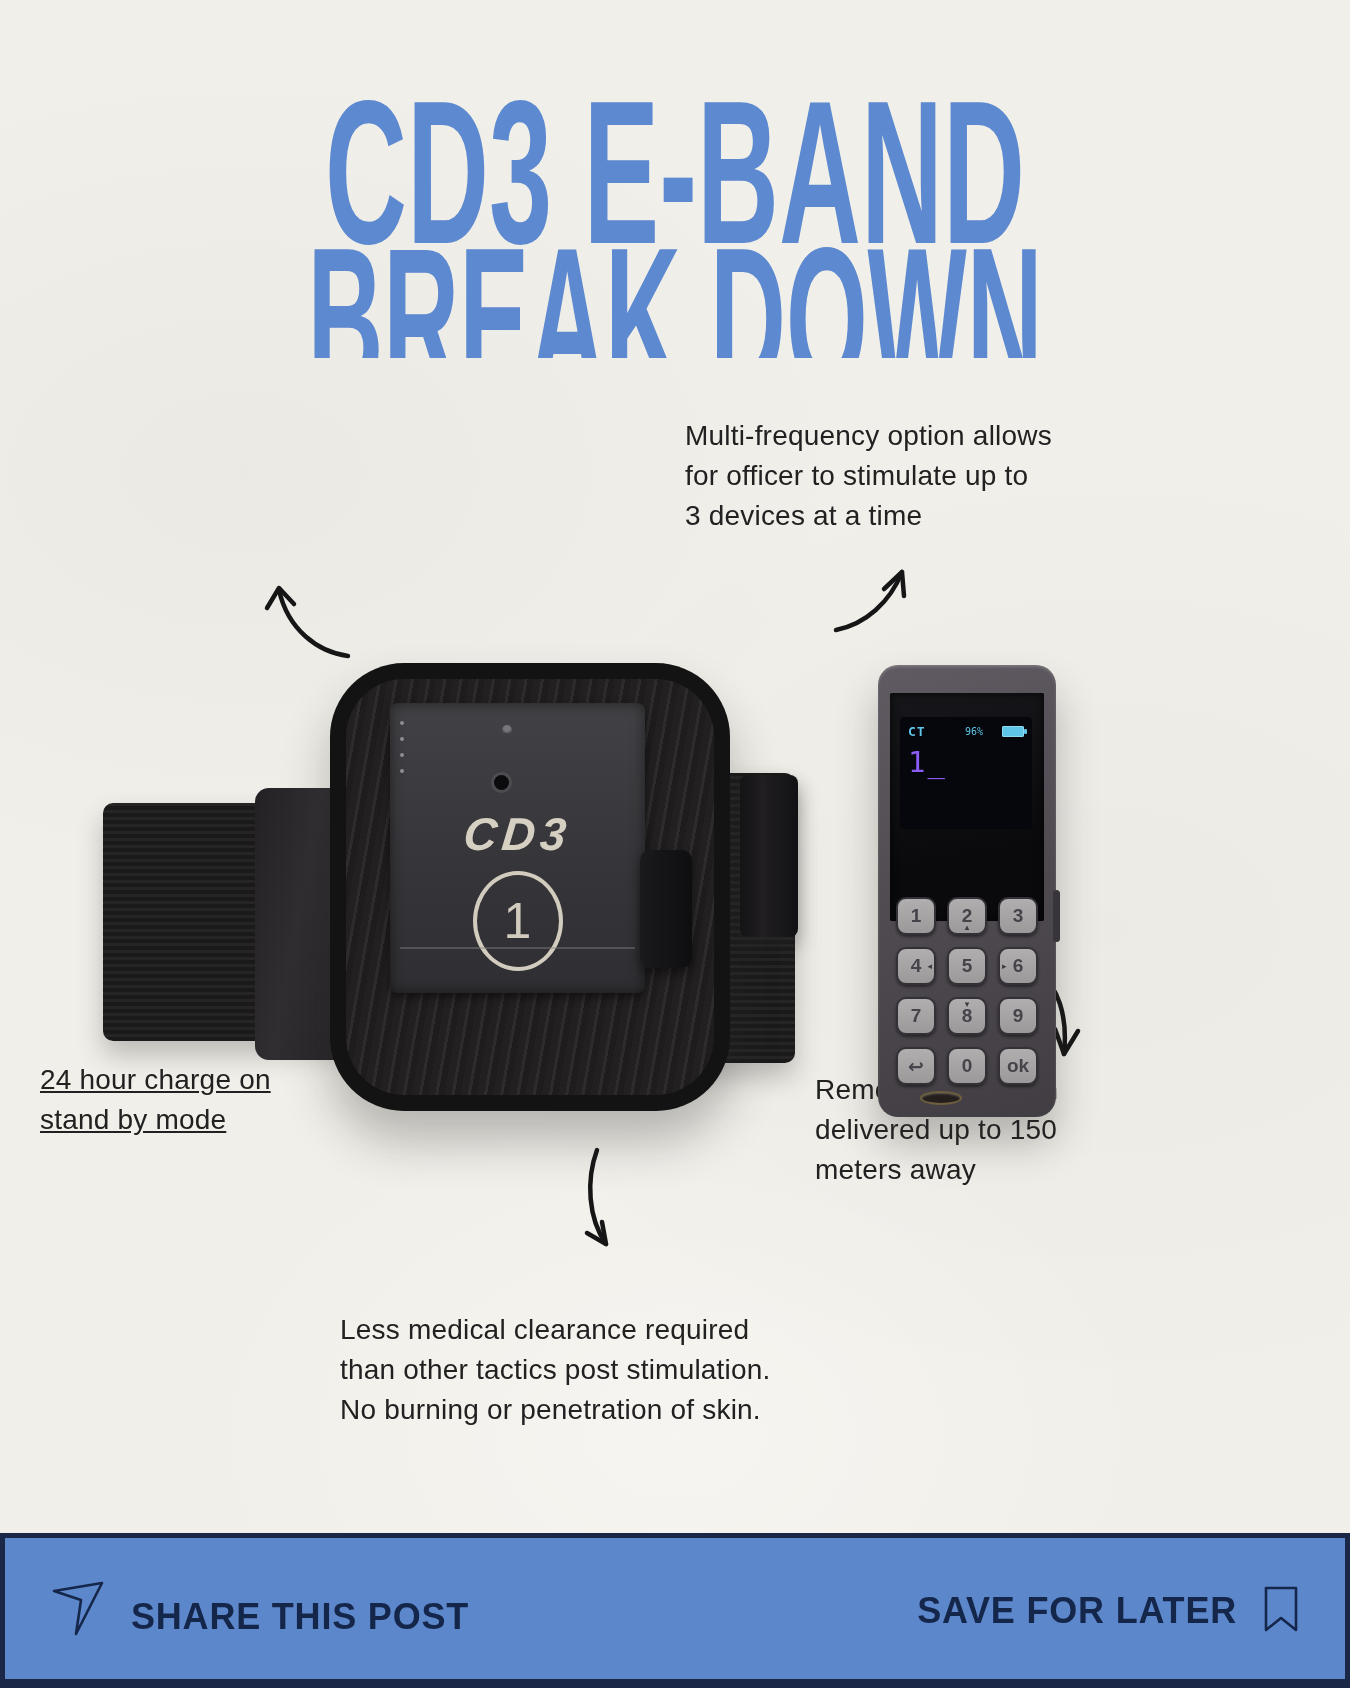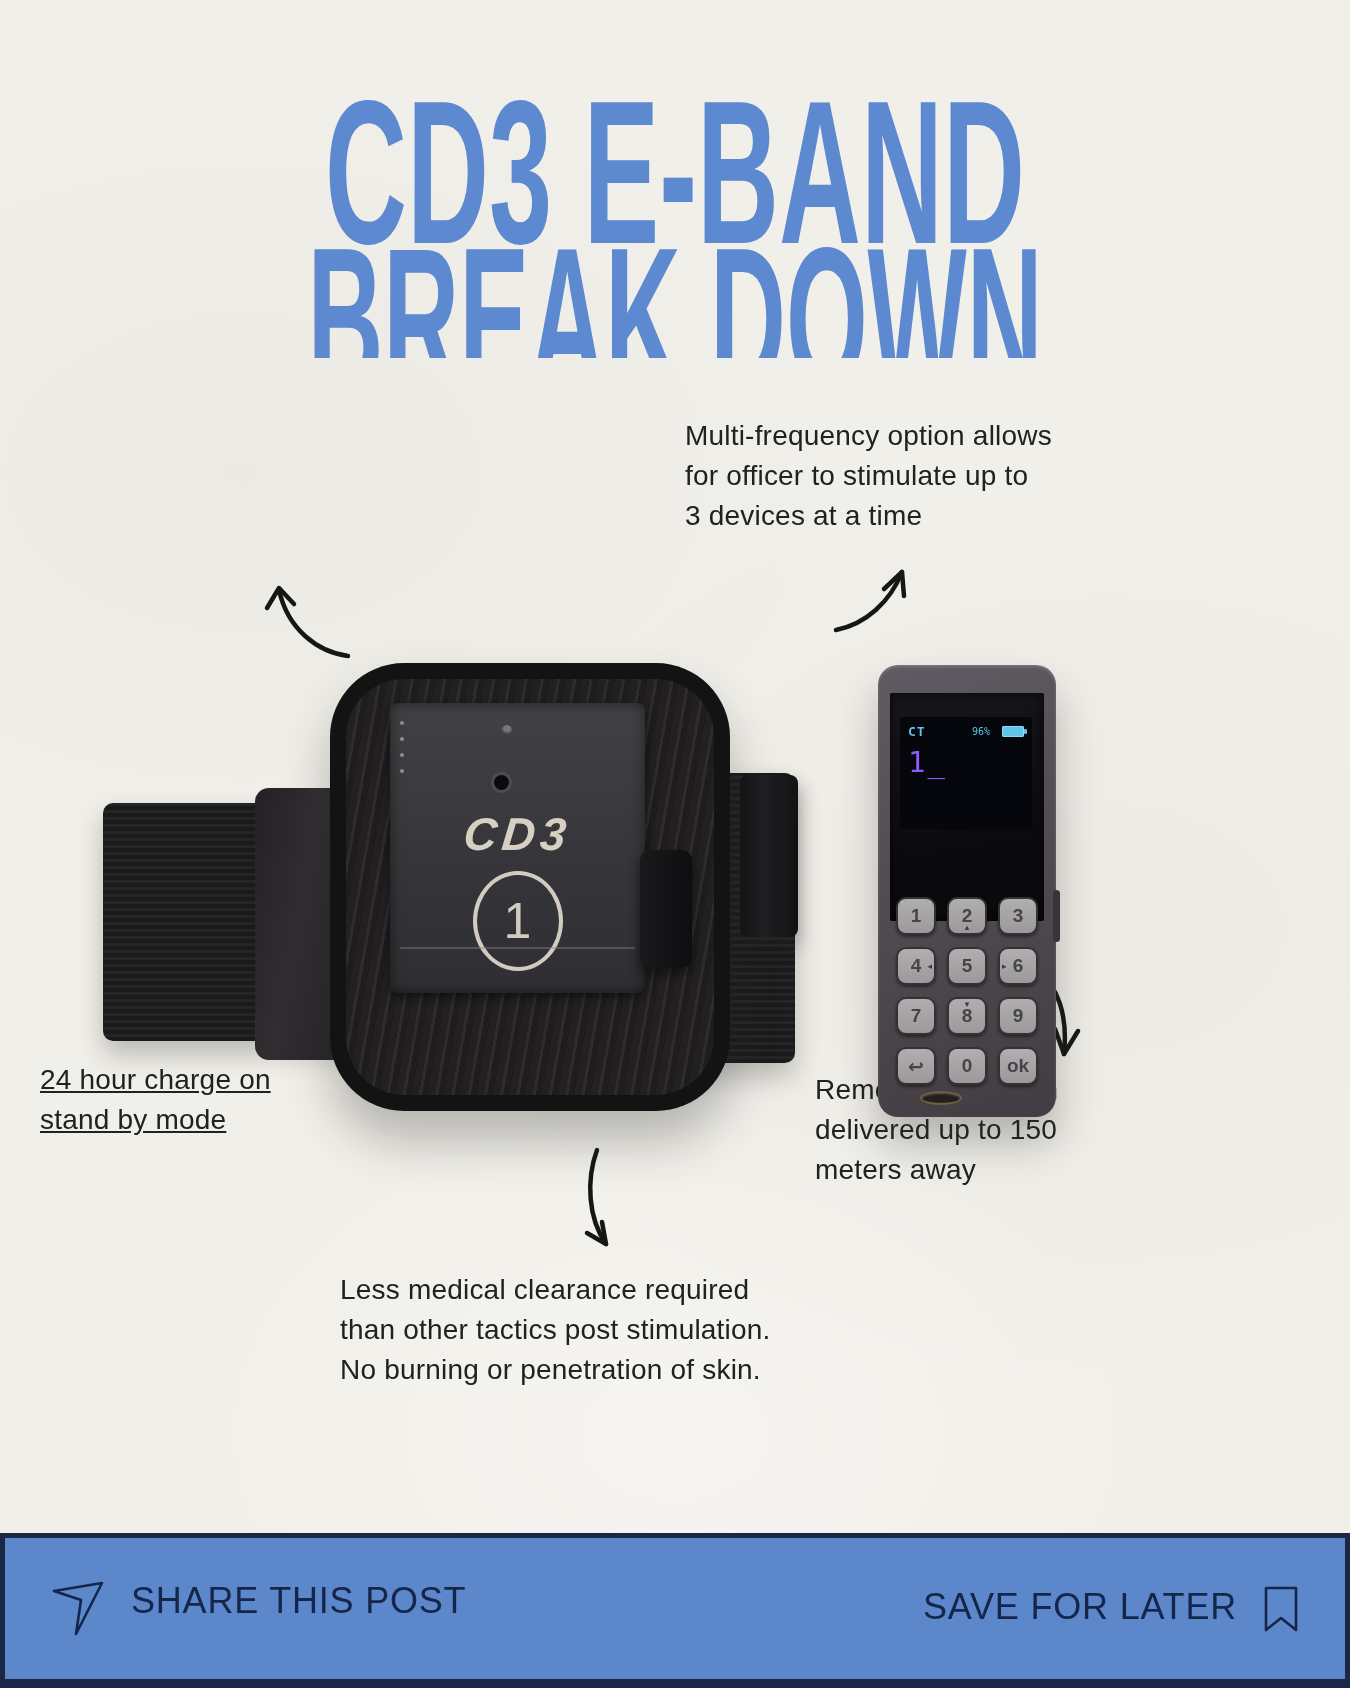--- a/index.html
+++ b/index.html
@@ -97,21 +97,21 @@
     background:linear-gradient(170deg,#17171b,#0a0a0d 70%);
     box-shadow:inset 0 0 10px rgba(0,0,0,.8);
   }
   .oled{
     position:absolute;left:10px;top:24px;width:132px;height:112px;border-radius:4px;
     background:#05070c;padding:7px 8px;box-sizing:border-box;
     font-family:"DejaVu Sans Mono", monospace;color:#5fc6e9;
   }
   .oled-row{display:flex;justify-content:space-between;align-items:center;}
   .oled-mode{font-size:13px;font-weight:bold;letter-spacing:1px;}
-  .oled-batt{display:flex;align-items:flex-end;gap:12px;}
+  .oled-batt{display:flex;align-items:flex-end;gap:19px;}
   .oled-pct{font-size:10px;}
   .batt-icon{width:22px;height:11px;background:#5fc6e9;border-radius:2px;position:relative;box-shadow:inset 0 0 0 1px #8edcf4;}
   .batt-icon::after{content:"";position:absolute;right:-3px;top:3px;width:3px;height:5px;background:#5fc6e9;border-radius:1px;}
   .oled-input{font-size:29px;margin-top:6px;color:#8b5cf6;letter-spacing:2px;}
   .keypad{
     position:absolute;left:18px;top:232px;width:142px;height:188px;
     display:grid;grid-template-columns:repeat(3,40px);grid-auto-rows:38px;
     column-gap:11px;row-gap:12px;
   }
   .key{
@@ -134,21 +134,21 @@
 
   
   .footer{
     position:absolute;left:0;right:0;top:1533px;bottom:0;
     background:#5d87cb;
     border:5px solid #1a2747;border-bottom-width:9px;
     box-sizing:border-box;
     display:flex;align-items:center;justify-content:space-between;
     padding:0 46px;
   }
-  .footer-group{display:flex;align-items:flex-start;gap:26px;cursor:pointer;}
+  .footer-group{display:flex;align-items:flex-end;gap:26px;cursor:pointer;font-weight:bold;}
   .footer-label{color:#15264b;font-size:36px;letter-spacing:0.8px;}
   .footer svg{display:block;}
   .footer svg path{stroke:#15264b;fill:none;stroke-width:2.6;stroke-linejoin:round;}
 </style>
 </head>
 <body>
 
 <div class="canvas">
 
   <svg class="title-svg" width="1350" height="320" viewBox="0 0 1350 320">
@@ -161,21 +161,21 @@
 for officer to stimulate up to
 3 devices at a time</div>
 
   <div class="ann" style="left:40px;top:1060px;text-decoration:underline;">24 hour charge on
 stand by mode</div>
 
   <div class="ann" style="left:815px;top:1070px;">Remote stimulation
 delivered up to 150
 meters away</div>
 
-  <div class="ann" style="left:340px;top:1270px;">Less medical clearance required
+  <div class="ann" style="left:340px;top:1310px;">Less medical clearance required
 than other tactics post stimulation.
 No burning or penetration of skin.</div>
 
   <svg class="arrows" width="1350" height="1688" viewBox="0 0 1350 1688">
     <g>
       <path d="M348,656 C318,652 288,630 279,590"></path>
       <path d="M267,608 L279,588 L294,604"></path>
     </g>
     <g>
       <path d="M836,630 C866,624 890,602 902,572"></path>

